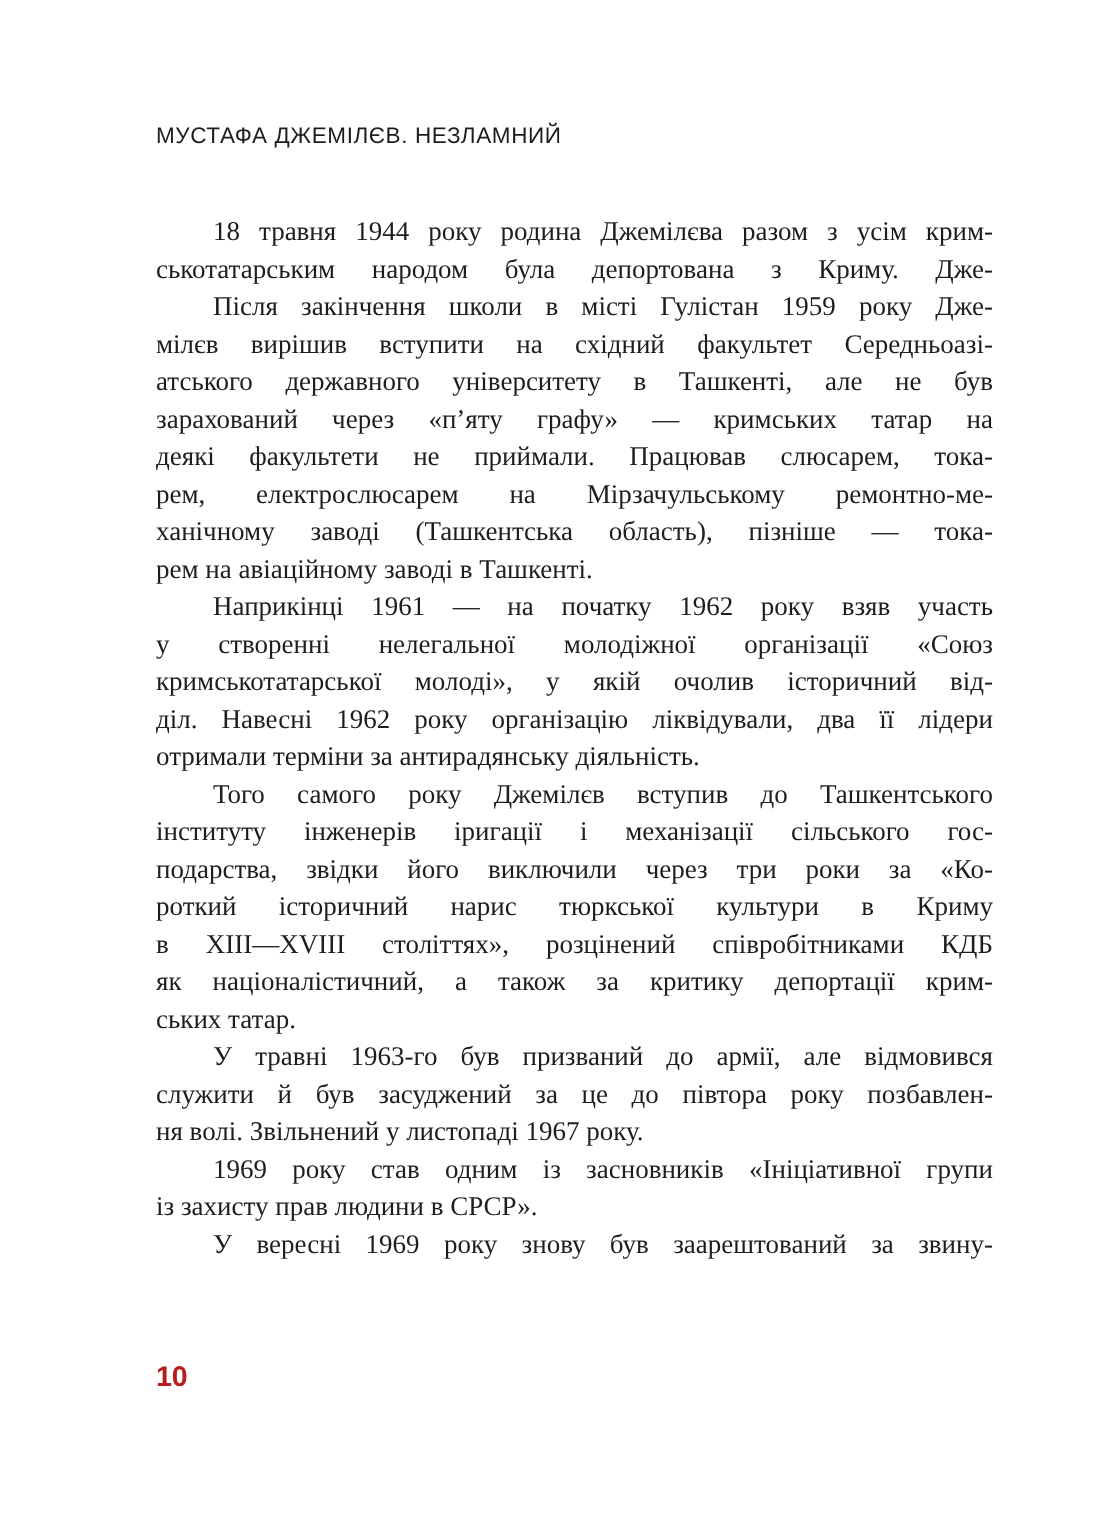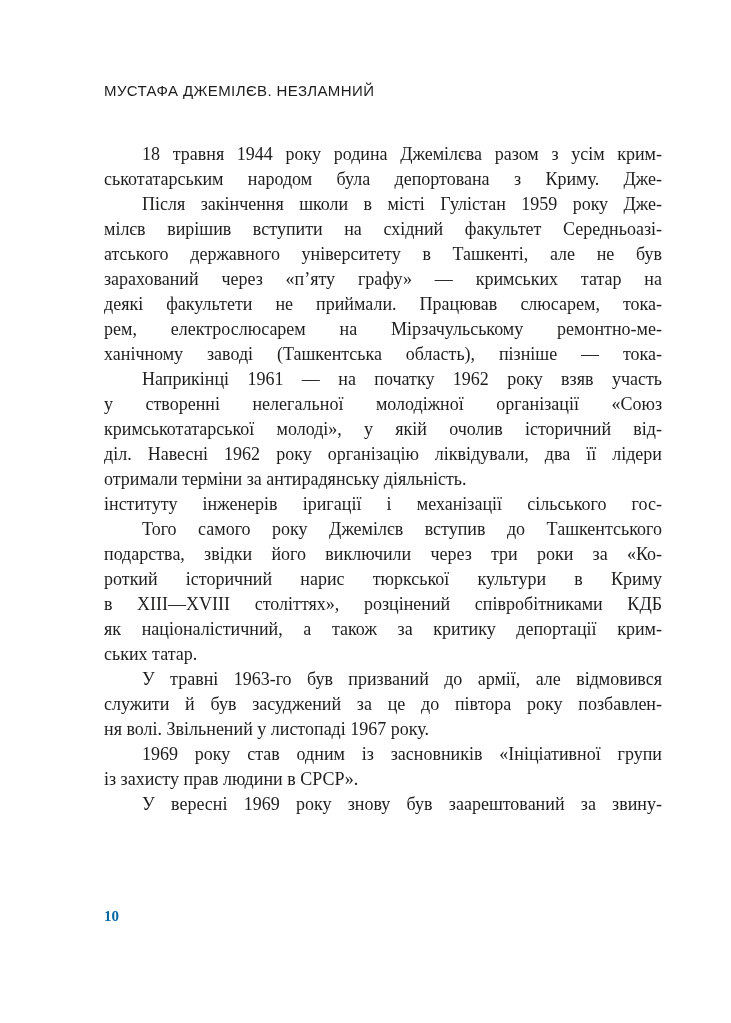--- a/index.html
+++ b/index.html
@@ -48,24 +48,24 @@
     text-align-last: justify;
     -moz-text-align-last: justify;
   }
   .line.indent {
     text-indent: 38px;
   }
   .page-number {
     position: absolute;
     left: 104px;
     top: 908px;
-    font-family: Liberation Serif, serif;
+    font-family: Liberation Sans, sans-serif;
     font-weight: bold;
-    font-size: 15px;
-    color: #0369a1;
+    font-size: 19px;
+    color: #b91c1c;
   }
 </style>
 </head>
 <body>
 
 <div class="page">
   <div class="running-header">МУСТАФА ДЖЕМІЛЄВ. НЕЗЛАМНИЙ</div>
 
   <div class="body-text">
       <div class="para">
@@ -73,31 +73,32 @@
         <div class="line just">ськотатарським народом була депортована з Криму. Дже-</div>
       </div>
       <div class="para">
         <div class="line just indent">Після закінчення школи в місті Гулістан 1959 року Дже-</div>
         <div class="line just">мілєв вирішив вступити на східний факультет Середньоазі-</div>
         <div class="line just">атського державного університету в Ташкенті, але не був</div>
         <div class="line just">зарахований через «п’яту графу» — кримських татар на</div>
         <div class="line just">деякі факультети не приймали. Працював слюсарем, тока-</div>
         <div class="line just">рем, електрослюсарем на Мірзачульському ремонтно-ме-</div>
         <div class="line just">ханічному заводі (Ташкентська область), пізніше — тока-</div>
+        <div class="line">рем на авіаційному заводі в Ташкенті.</div>
       </div>
       <div class="para">
         <div class="line just indent">Наприкінці 1961 — на початку 1962 року взяв участь</div>
         <div class="line just">у створенні нелегальної молодіжної організації «Союз</div>
         <div class="line just">кримськотатарської молоді», у якій очолив історичний від-</div>
         <div class="line just">діл. Навесні 1962 року організацію ліквідували, два її лідери</div>
         <div class="line">отримали терміни за антирадянську діяльність.</div>
       </div>
       <div class="para">
+        <div class="line just indent">Того самого року Джемілєв вступив до Ташкентського</div>
         <div class="line just">інституту інженерів іригації і механізації сільського гос-</div>
-        <div class="line just indent">Того самого року Джемілєв вступив до Ташкентського</div>
         <div class="line just">подарства, звідки його виключили через три роки за «Ко-</div>
         <div class="line just">роткий історичний нарис тюркської культури в Криму</div>
         <div class="line just">в XIII—XVIII століттях», розцінений співробітниками КДБ</div>
         <div class="line just">як націоналістичний, а також за критику депортації крим-</div>
         <div class="line">ських татар.</div>
       </div>
       <div class="para">
         <div class="line just indent">У травні 1963-го був призваний до армії, але відмовився</div>
         <div class="line just">служити й був засуджений за це до півтора року позбавлен-</div>
         <div class="line">ня волі. Звільнений у листопаді 1967 року.</div>

